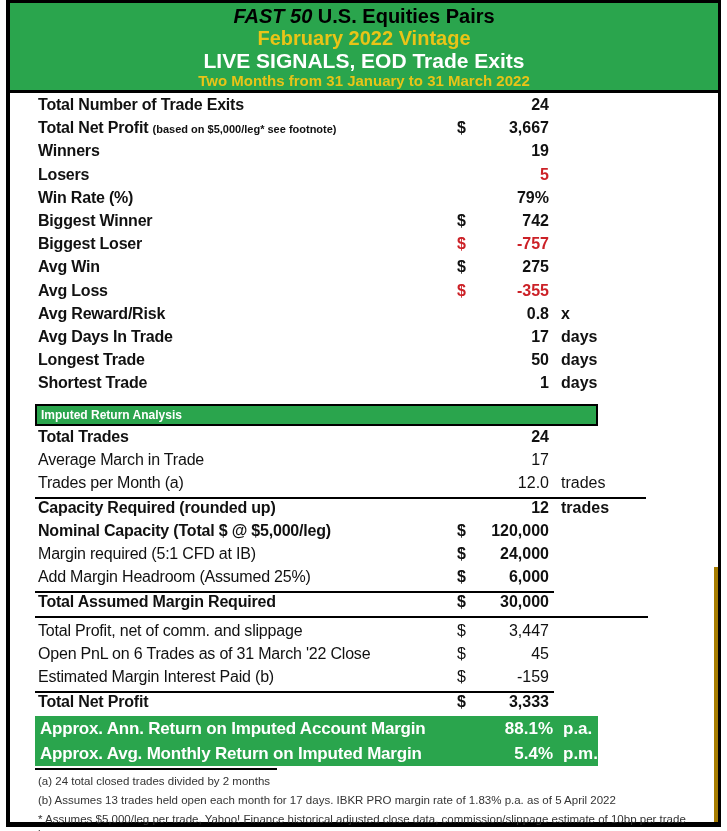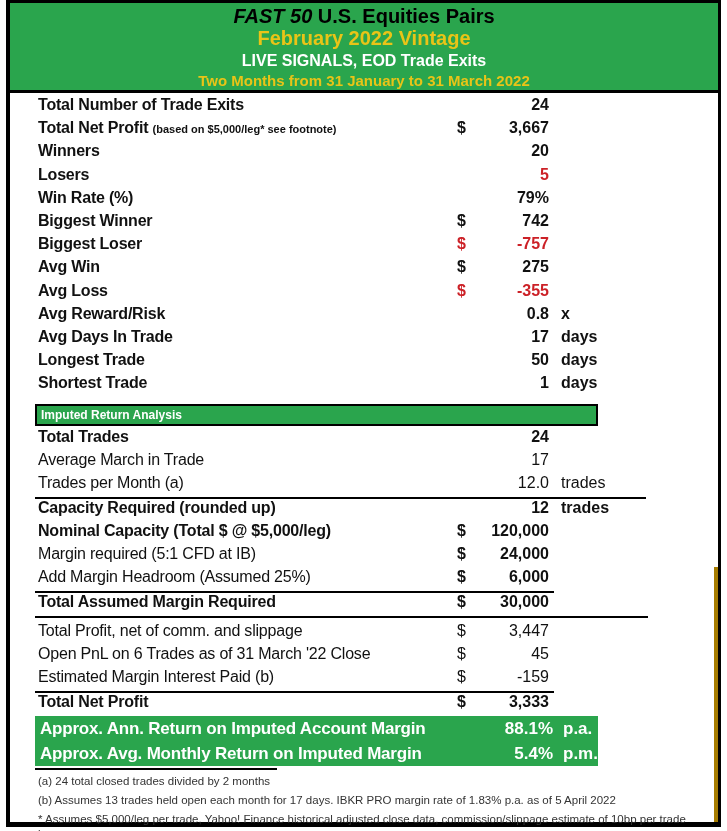--- a/index.html
+++ b/index.html
@@ -12,21 +12,21 @@
     border:3px solid #000;border-left-width:4px;border-bottom-width:5px;
   }
   .accent-strip{position:absolute;left:714px;top:567px;width:4px;height:255px;background:#a67c00;}
   .header{
     position:absolute;left:6px;top:0;width:715px;height:93px;box-sizing:border-box;
     background:#2aa54d;border:3px solid #000;border-left-width:4px;text-align:center;
   }
   .h1{font-size:20px;line-height:22px;font-weight:bold;color:#000;margin-top:2px;}
   .h1 .brand{font-style:italic;}
   .h2{font-size:20px;line-height:22px;font-weight:bold;color:#e9c417;}
-  .h3{font-size:16px;line-height:21px;font-weight:bold;color:#fff;margin-top:1px;}
+  .h3{font-size:21px;line-height:21px;font-weight:bold;color:#fff;margin-top:1px;}
   .h4{font-size:15px;line-height:20px;font-weight:bold;color:#e9c417;}
   .body{position:absolute;left:10px;top:96px;width:708px;}
   .row{display:flex;align-items:flex-start;height:23.2px;padding-left:28px;font-size:16px;}
   .row .lbl{width:419px;flex:none;white-space:nowrap;letter-spacing:-0.2px;}
   .row .cur{width:26px;flex:none;}
   .row .val{width:66px;flex:none;text-align:right;}
   .row .unit{width:54px;flex:none;padding-left:12px;box-sizing:border-box;}
   .b{font-weight:bold;}
   .n{font-weight:normal;}
   .red{color:#cc2127;}
@@ -82,21 +82,21 @@
     </div>
     <div class="row">
       <span class="lbl b"><span>Total Net Profit</span> <span class="note">(based on $5,000/leg* see footnote)</span></span>
       <span class="cur b">$</span>
       <span class="val b">3,667</span>
       <span class="unit b"></span>
     </div>
     <div class="row">
       <span class="lbl b">Winners</span>
       <span class="cur b"></span>
-      <span class="val b">20</span>
+      <span class="val b">19</span>
       <span class="unit b"></span>
     </div>
     <div class="row">
       <span class="lbl b">Losers</span>
       <span class="cur b"></span>
       <span class="val b red">5</span>
       <span class="unit b"></span>
     </div>
     <div class="row">
       <span class="lbl b">Win Rate (%)</span>

